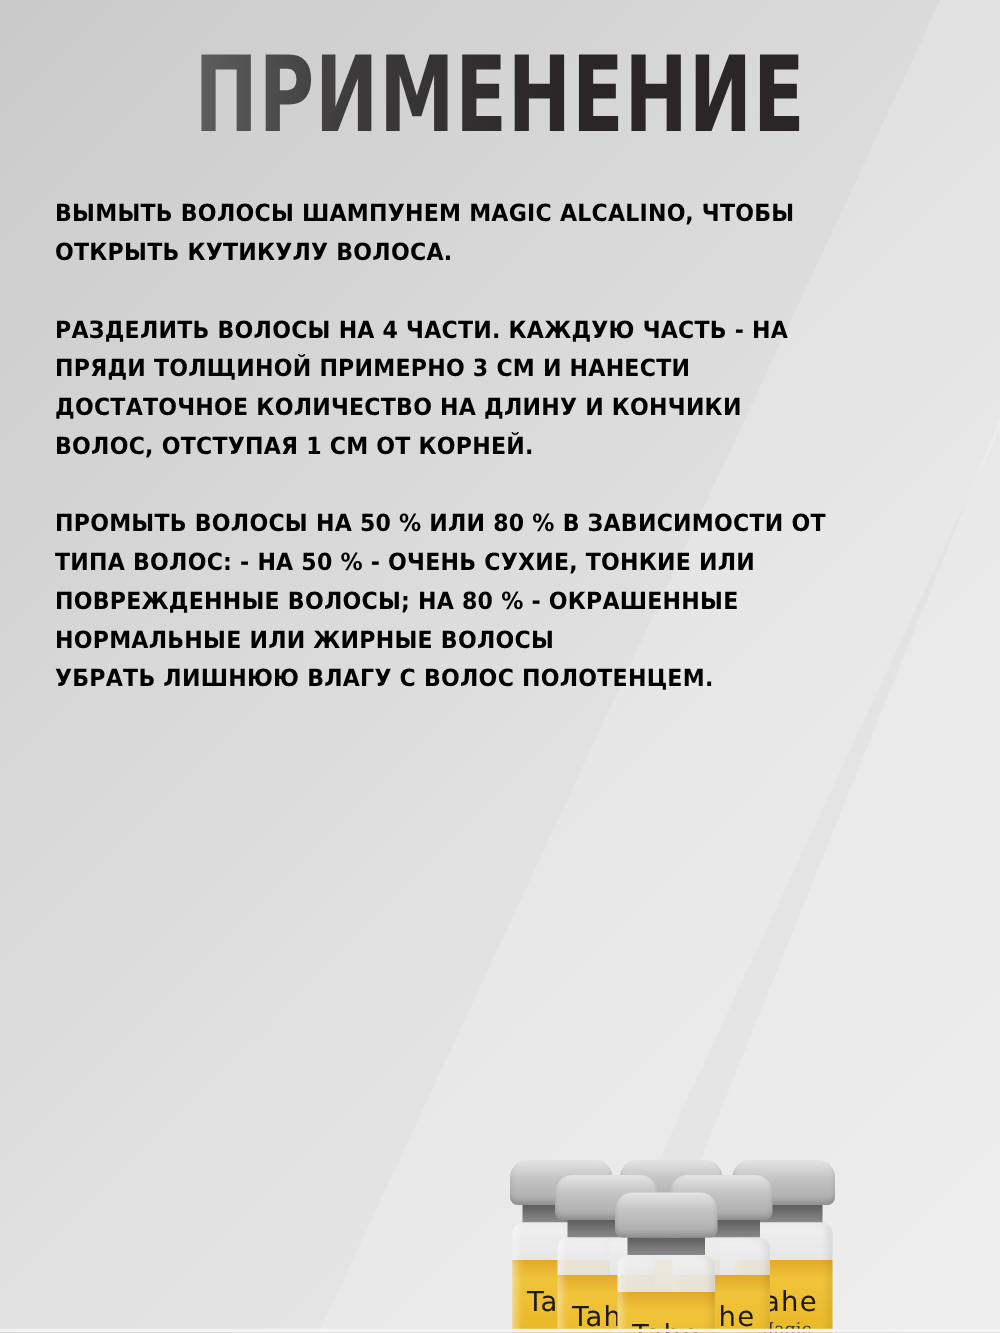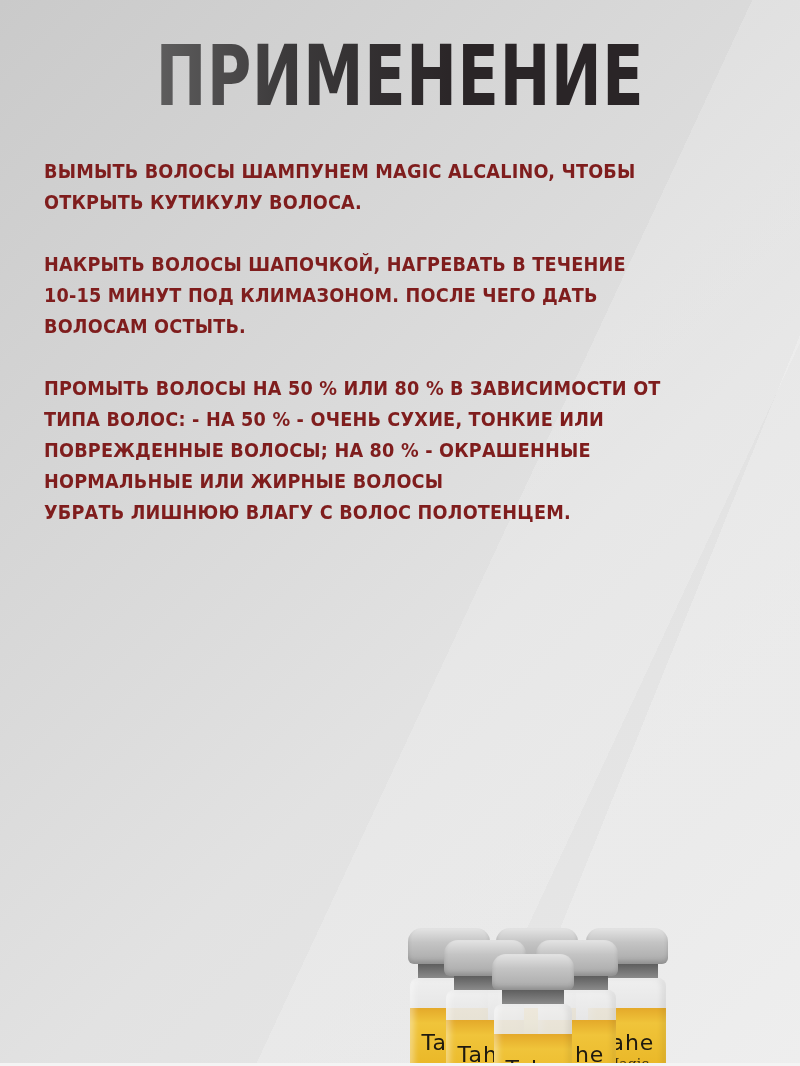--- a/index.html
+++ b/index.html
@@ -30,21 +30,21 @@
       letter-spacing: 1px;
       line-height: 96px;
       transform: scaleX(0.72);
       transform-origin: center;
       background: linear-gradient(90deg, #6a6a6a 0%, #3c3a3b 30%, #2a2527 60%, #2a2527 100%);
       -webkit-background-clip: text; background-clip: text;
       color: transparent;
     }
     .content {
       position: absolute; left: 44px; top: 156px; width: 730px;
-      color: #7f1d1d;
+      color: #000000;
       font-family: "DejaVu Sans", sans-serif;
       font-weight: bold;
       font-size: 19px;
       line-height: 31px;
       text-transform: uppercase;
       letter-spacing: 0.2px;
     }
     .para { margin: 0 0 31px 0; }
     .line { display: block; white-space: nowrap; transform: scaleX(0.93); transform-origin: left; }
     .bottles {
@@ -90,23 +90,24 @@
 <div class="stripe2"></div>
 
 <h1 class="title" style="margin:0;">ПРИМЕНЕНИЕ</h1>
 
 <div class="content">
   <p class="para">
     <span class="line">ВЫМЫТЬ ВОЛОСЫ ШАМПУНЕМ MAGIC ALCALINO, ЧТОБЫ</span>
     <span class="line">ОТКРЫТЬ КУТИКУЛУ ВОЛОСА.</span>
   </p>
   <p class="para">
-    <span class="line">НАКРЫТЬ ВОЛОСЫ ШАПОЧКОЙ, НАГРЕВАТЬ В ТЕЧЕНИЕ</span>
-    <span class="line">10-15 МИНУТ ПОД КЛИМАЗОНОМ. ПОСЛЕ ЧЕГО ДАТЬ</span>
-    <span class="line">ВОЛОСАМ ОСТЫТЬ.</span>
+    <span class="line">РАЗДЕЛИТЬ ВОЛОСЫ НА 4 ЧАСТИ. КАЖДУЮ ЧАСТЬ - НА</span>
+    <span class="line">ПРЯДИ ТОЛЩИНОЙ ПРИМЕРНО 3 СМ И НАНЕСТИ</span>
+    <span class="line">ДОСТАТОЧНОЕ КОЛИЧЕСТВО НА ДЛИНУ И КОНЧИКИ</span>
+    <span class="line">ВОЛОС, ОТСТУПАЯ 1 СМ ОТ КОРНЕЙ.</span>
   </p>
   <p class="para">
     <span class="line">ПРОМЫТЬ ВОЛОСЫ НА 50 % ИЛИ 80 % В ЗАВИСИМОСТИ ОТ</span>
     <span class="line">ТИПА ВОЛОС: - НА 50 % - ОЧЕНЬ СУХИЕ, ТОНКИЕ ИЛИ</span>
     <span class="line">ПОВРЕЖДЕННЫЕ ВОЛОСЫ; НА 80 % - ОКРАШЕННЫЕ</span>
     <span class="line">НОРМАЛЬНЫЕ ИЛИ ЖИРНЫЕ ВОЛОСЫ</span>
     <span class="line">УБРАТЬ ЛИШНЮЮ ВЛАГУ С ВОЛОС ПОЛОТЕНЦЕМ.</span>
   </p>
 </div>
 

